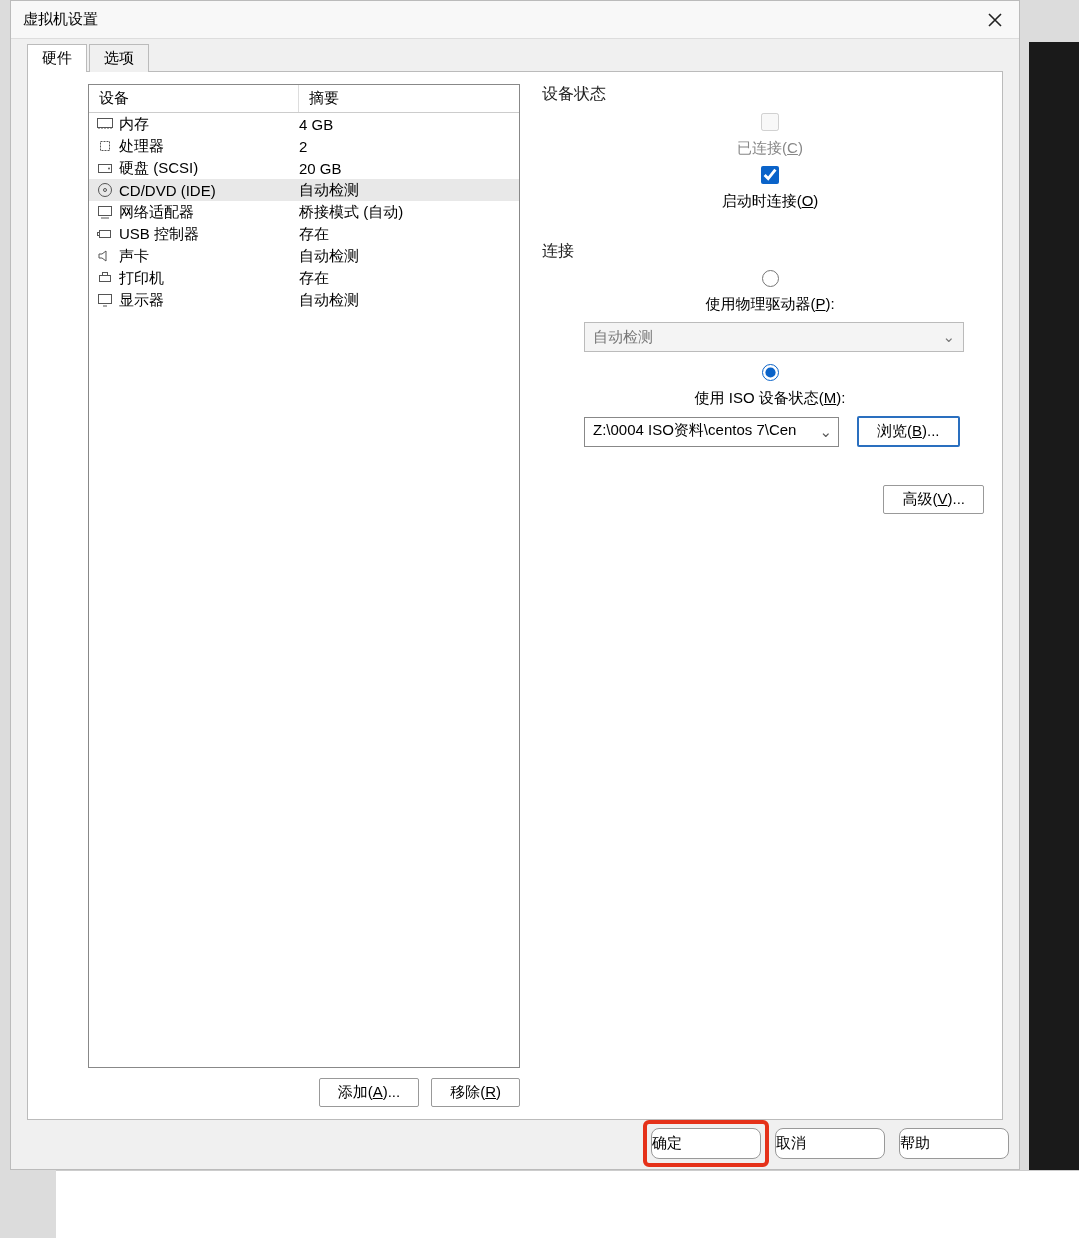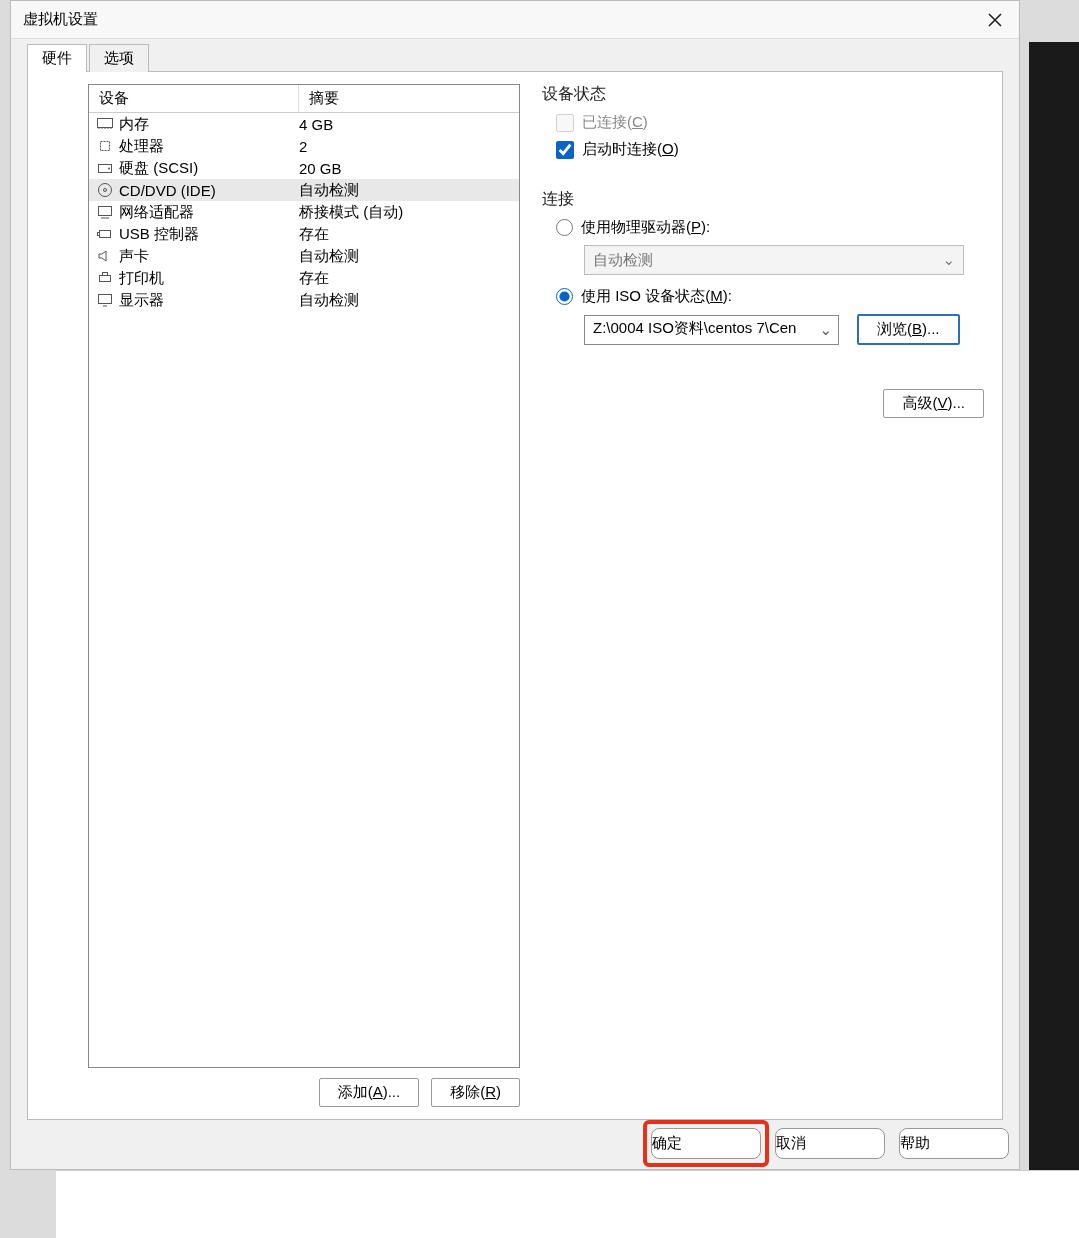--- a/index.html
+++ b/index.html
@@ -123,20 +123,21 @@
   color: #222;
   margin-bottom: 8px;
 }
 .group-body { padding-left: 14px; }
 .check-row, .radio-row {
   display: flex;
   align-items: center;
   gap: 8px;
   margin-bottom: 8px;
   font-size: 15px;
+  flex-direction: column;
 }
 .check-row input[type=checkbox] {
   width: 18px; height: 18px;
   accent-color: #0a63c9;
 }
 .check-row.disabled { color: #888; }
 .radio-row input[type=radio] {
   width: 17px; height: 17px;
   accent-color: #0a63c9;
 }
@@ -174,21 +175,21 @@
 }
 .browse-btn {
   padding: 4px 18px;
   background: #fff;
   border: 2px solid #2a6fbf;
   font-size: 15px;
   cursor: pointer;
   border-radius: 2px;
   margin-left: 8px;
 }
-.adv-row { display: flex; justify-content: flex-end; margin-top: 10px; }
+.adv-row { display: flex; justify-content: flex-end; margin-top: 4px; }
 .footer {
   display: flex;
   justify-content: flex-end;
   gap: 14px;
   padding: 0 10px 10px 10px;
   margin-top: auto;
 }
 .footer-btn {
   width: 110px;
   padding: 5px 0;

